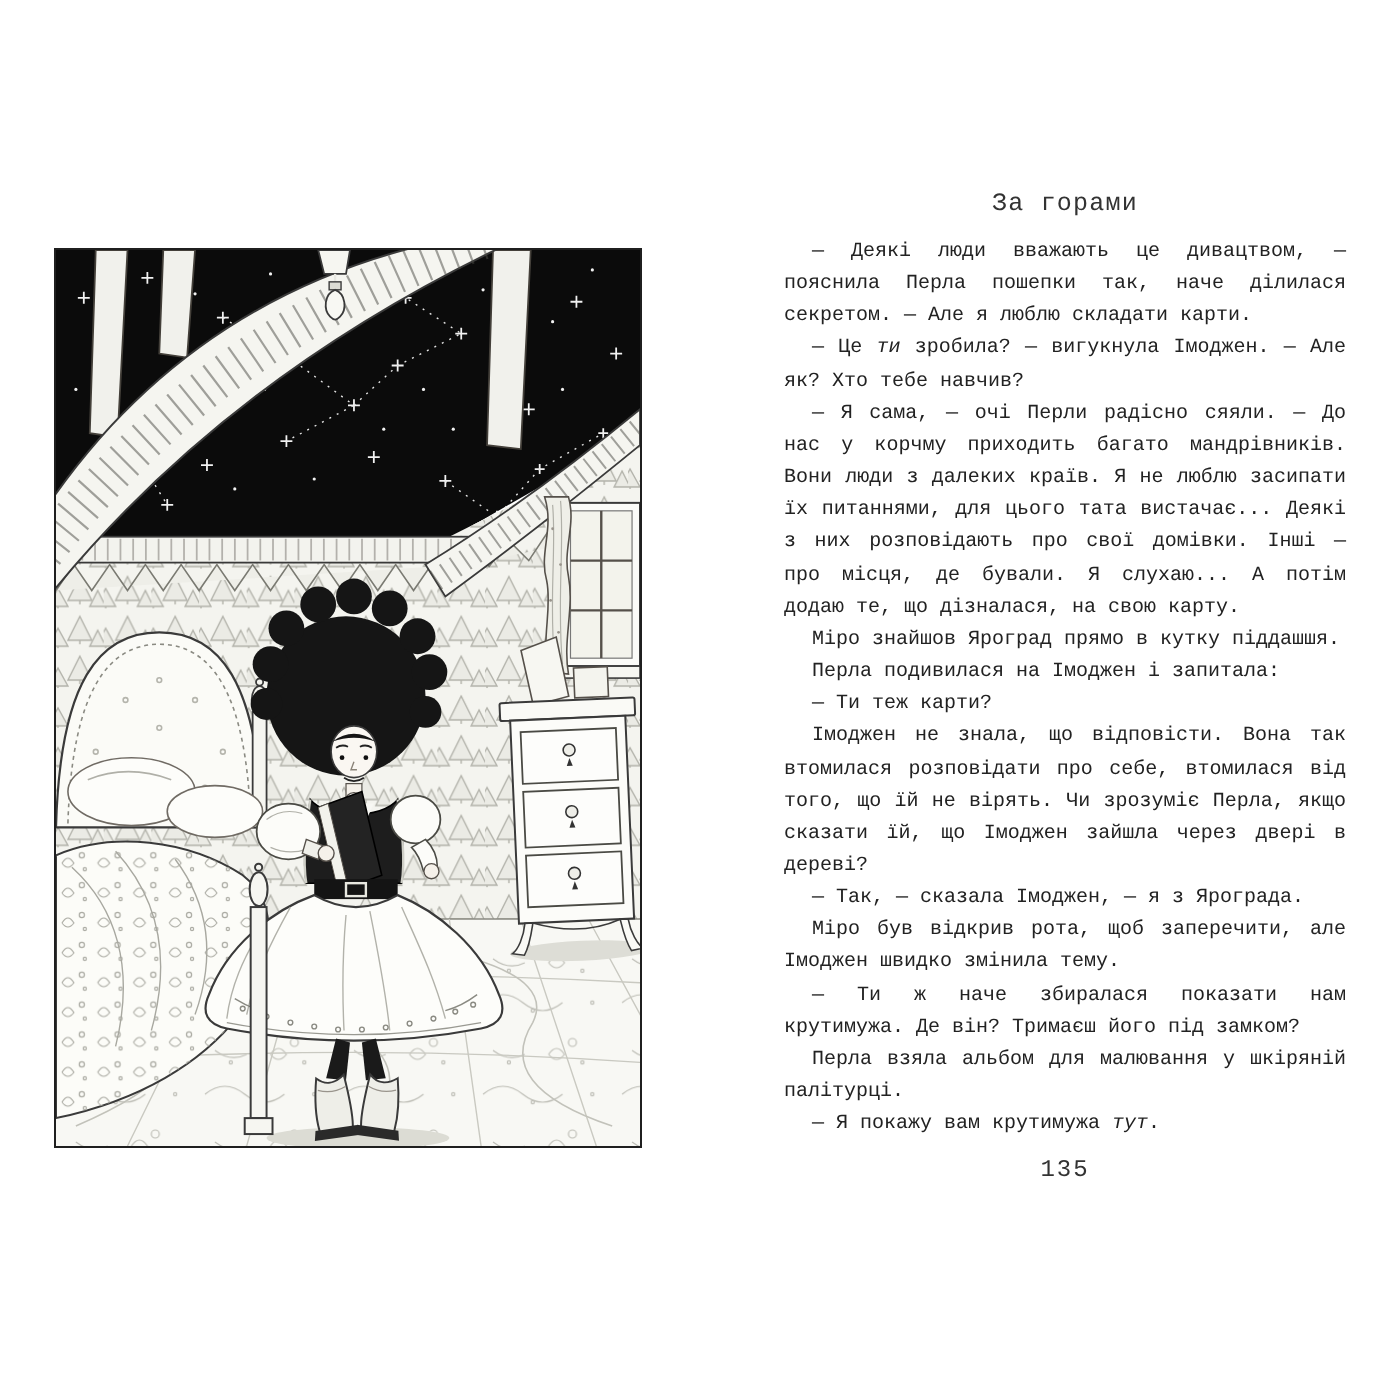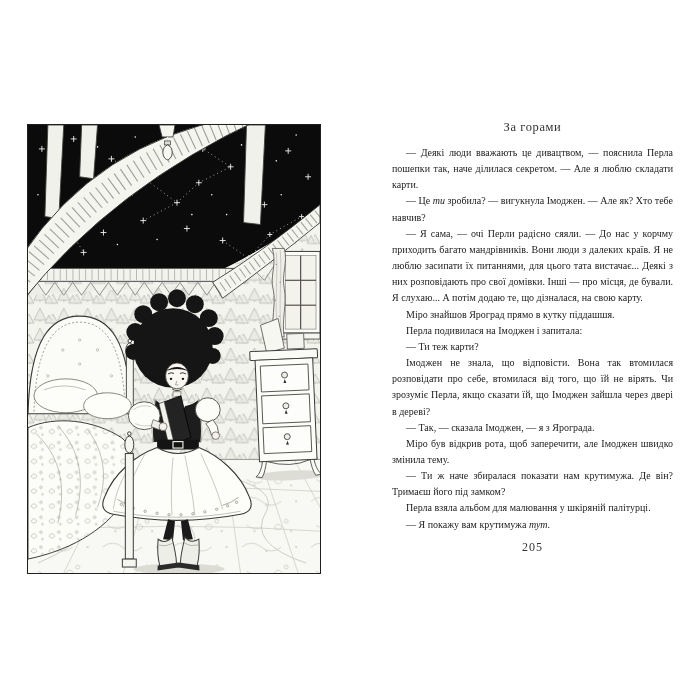--- a/index.html
+++ b/index.html
@@ -13,21 +13,21 @@
     background:var(--paper);
     font-family:"Liberation Serif", serif;
     color:var(--ink);
   }
   .illustration-frame{
     position:absolute;left:27px;top:124px;width:294px;height:450px;
     border:1.5px solid #1f1f1f;box-sizing:border-box;background:#fff;
   }
   .illustration-frame svg{display:block;width:100%;height:100%;}
   .text-page{
-    position:absolute;left:392px;top:120px;width:281px;
+    position:absolute;left:392px;top:95px;width:281px;font-family:Liberation Mono, monospace;
   }
   .running-head{
     text-align:center;font-size:12.5px;letter-spacing:.6px;
     color:#333;margin-bottom:10px;
   }
   .text-column{
     font-size:10px;line-height:16.15px;text-align:justify;
     color:#222;hyphens:auto;-webkit-hyphens:auto;
   }
   .text-column p{margin:0;text-indent:14px;}
@@ -343,14 +343,14 @@
       <p><span>Міро знайшов Яроград прямо в кутку піддашшя.</span></p>
       <p><span>Перла подивилася на Імоджен і запитала:</span></p>
       <p><span>— Ти теж карти?</span></p>
       <p><span>Імоджен не знала, що відповісти. Вона так втомилася розповідати про себе, втомилася від того, що їй не вірять. Чи зрозуміє Перла, якщо сказати їй, що Імоджен зайшла через двері в дереві?</span></p>
       <p><span>— Так, — сказала Імоджен, — я з Ярограда.</span></p>
       <p><span>Міро був відкрив рота, щоб заперечити, але Імоджен швидко змінила тему.</span></p>
       <p><span>— Ти ж наче збиралася показати нам крутимужа. Де він? Тримаєш його під замком?</span></p>
       <p><span>Перла взяла альбом для малювання у шкіряній палітурці.</span></p>
       <p><span>— Я покажу вам крутимужа </span><span class="it">тут</span><span>.</span></p>
     </div>
-  <div class="page-number">205</div>
+  <div class="page-number">135</div>
 </div>
 
 </body></html>

